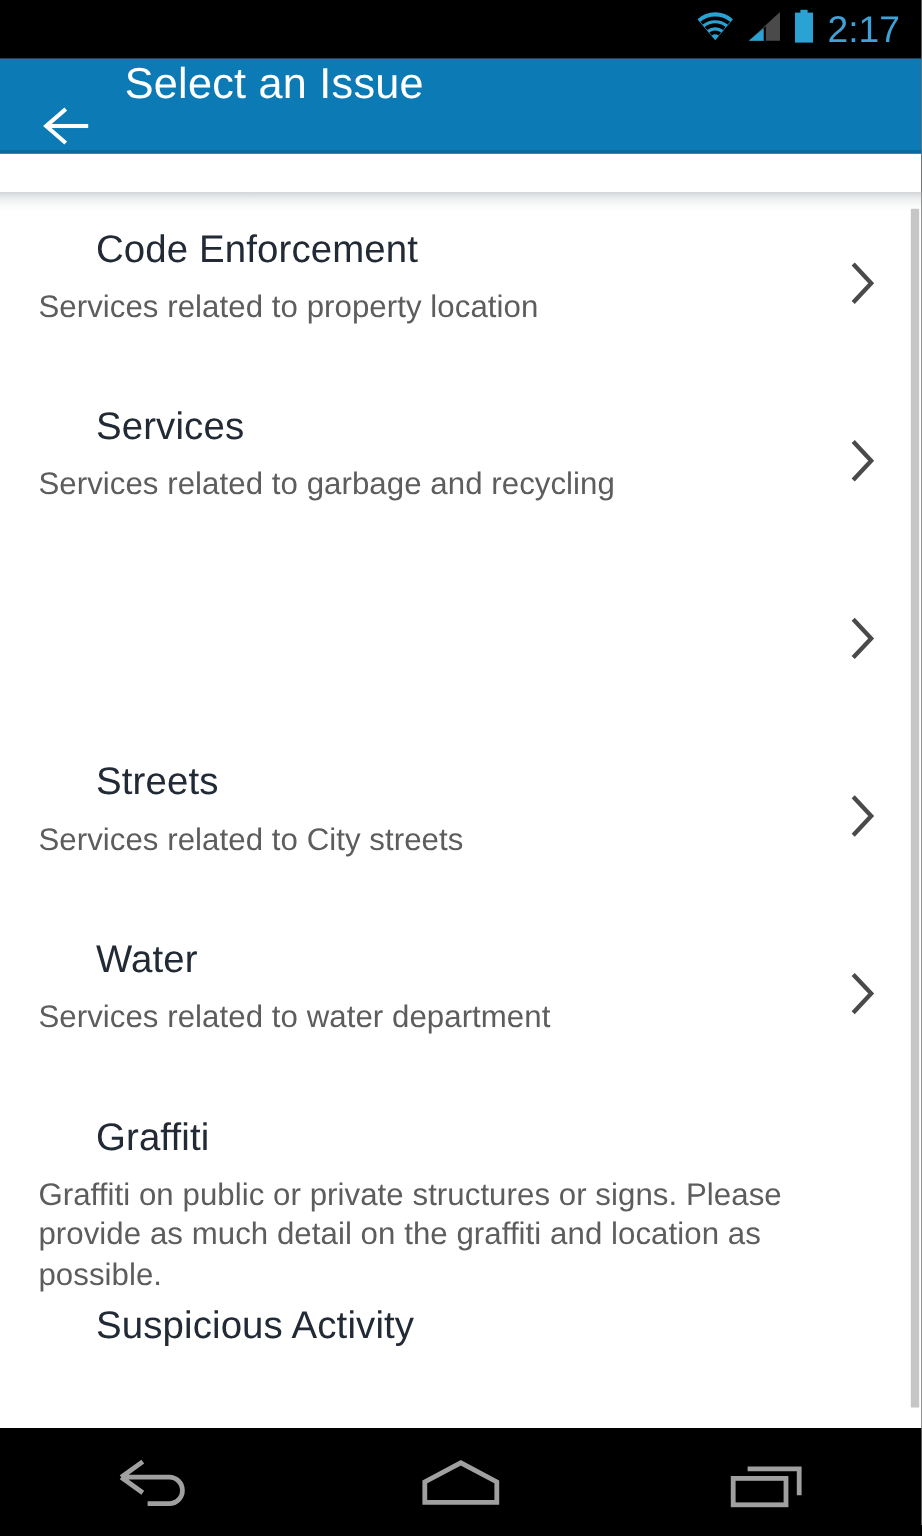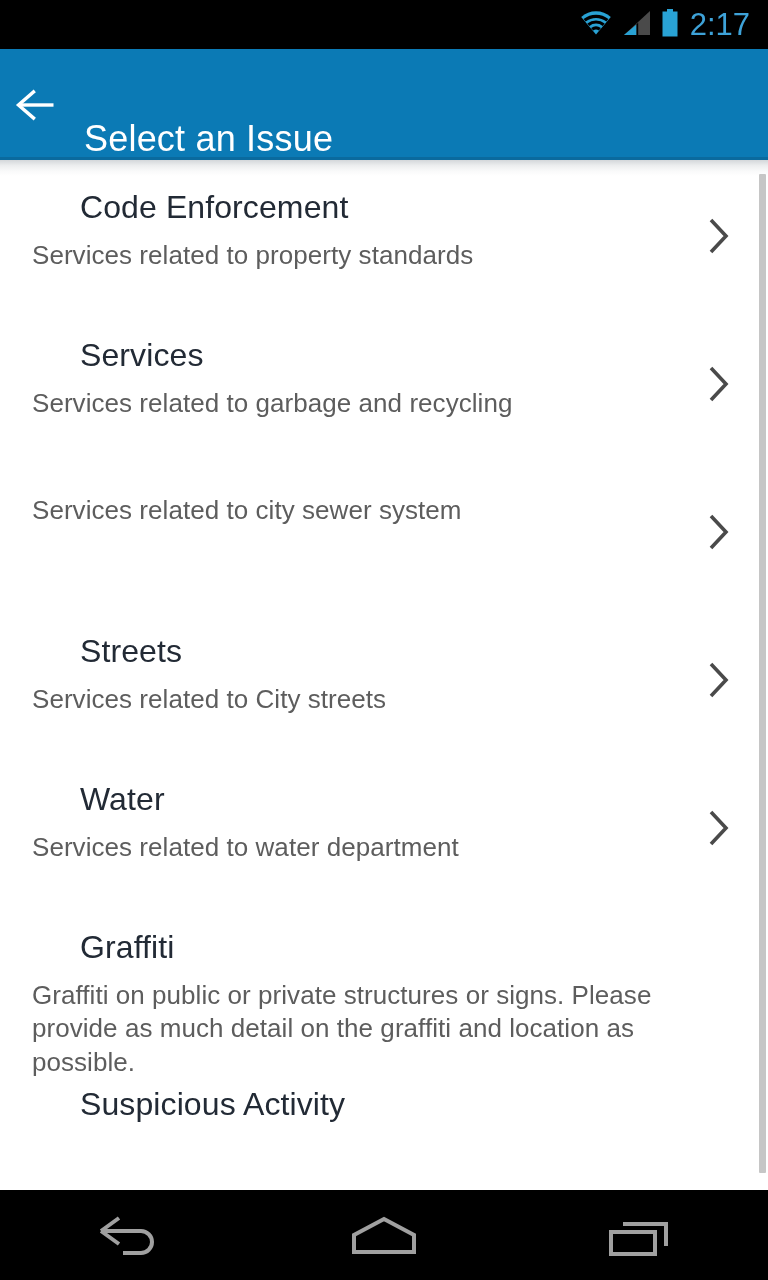--- a/index.html
+++ b/index.html
@@ -46,25 +46,26 @@
     line-height: 1;
     margin-left: 11px;
     font-family: "Liberation Sans", sans-serif;
   }
 
   
   .app-bar {
     position: absolute;
     top: 49px; left: 0;
     width: 768px;
-    height: 111px;
+    height: 79px;
     background: #0b7ab5;
     display: flex;
-    align-items: flex-end;
+    align-items: flex-start;
     box-sizing: border-box;
+    padding-left: 20px;
   }
   .app-bar::after {
     content: "";
     position: absolute;
     left: 0; bottom: 0;
     width: 100%;
     height: 3px;
     background: #0a6a9e;
   }
   .back-btn {
@@ -238,42 +239,41 @@
       </svg>
     </div>
     <div class="app-title">Select an Issue</div>
   </div>
 
   <div class="list-viewport">
     <div class="list" id="issue-list">
         <div class="list-item">
           <div class="item-text">
             <div class="item-title">Code Enforcement</div>
-            <div class="item-desc">Services related to property standards</div>
+            <div class="item-desc">Services related to property location</div>
           </div>
           <div class="chev">
             <svg width="26" height="40" viewBox="0 0 26 40">
               <path d="M6 4 L21 20 L6 36" fill="none" stroke="#4a4a4a" stroke-width="3.6" stroke-linecap="butt" stroke-linejoin="miter"></path>
             </svg>
           </div>
         </div>
         <div class="list-item">
           <div class="item-text">
             <div class="item-title">Services</div>
             <div class="item-desc">Services related to garbage and recycling</div>
           </div>
           <div class="chev">
             <svg width="26" height="40" viewBox="0 0 26 40">
               <path d="M6 4 L21 20 L6 36" fill="none" stroke="#4a4a4a" stroke-width="3.6" stroke-linecap="butt" stroke-linejoin="miter"></path>
             </svg>
           </div>
         </div>
         <div class="list-item">
           <div class="item-text">
-            <div class="item-desc">Services related to city sewer system</div>
           </div>
           <div class="chev">
             <svg width="26" height="40" viewBox="0 0 26 40">
               <path d="M6 4 L21 20 L6 36" fill="none" stroke="#4a4a4a" stroke-width="3.6" stroke-linecap="butt" stroke-linejoin="miter"></path>
             </svg>
           </div>
         </div>
         <div class="list-item">
           <div class="item-text">
             <div class="item-title">Streets</div>

